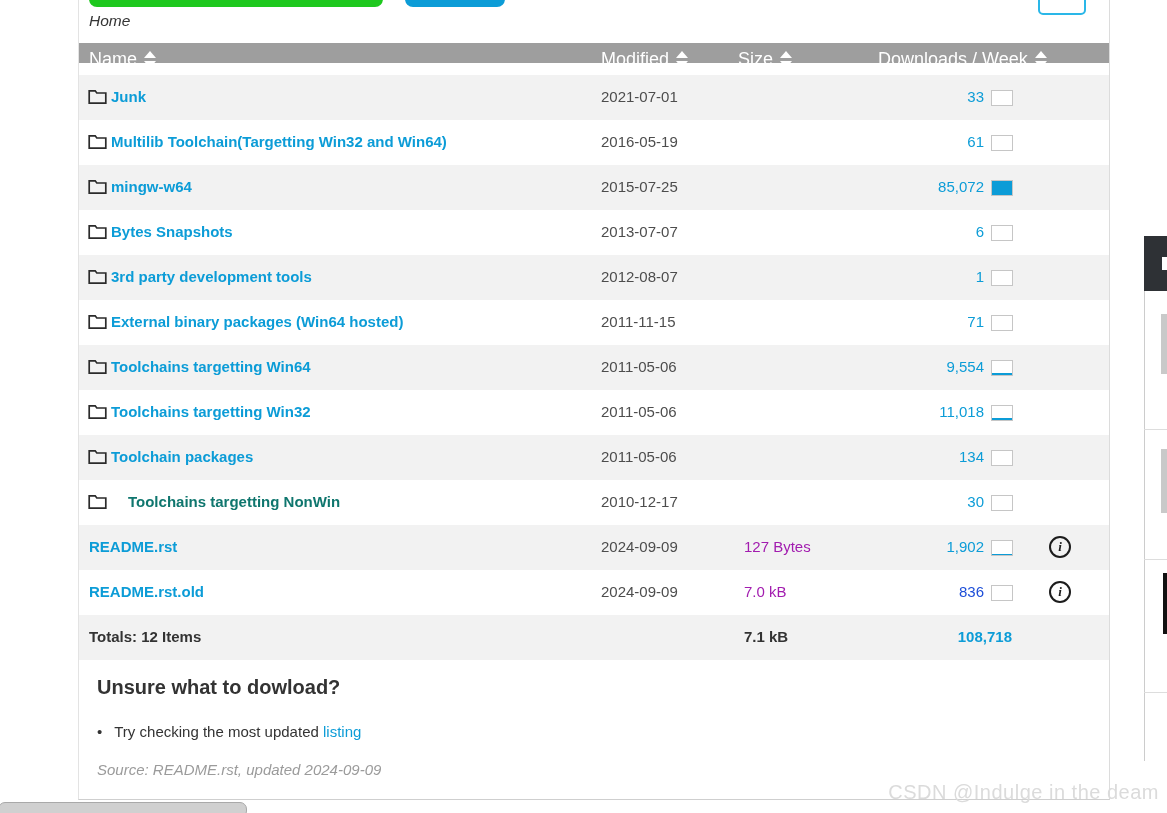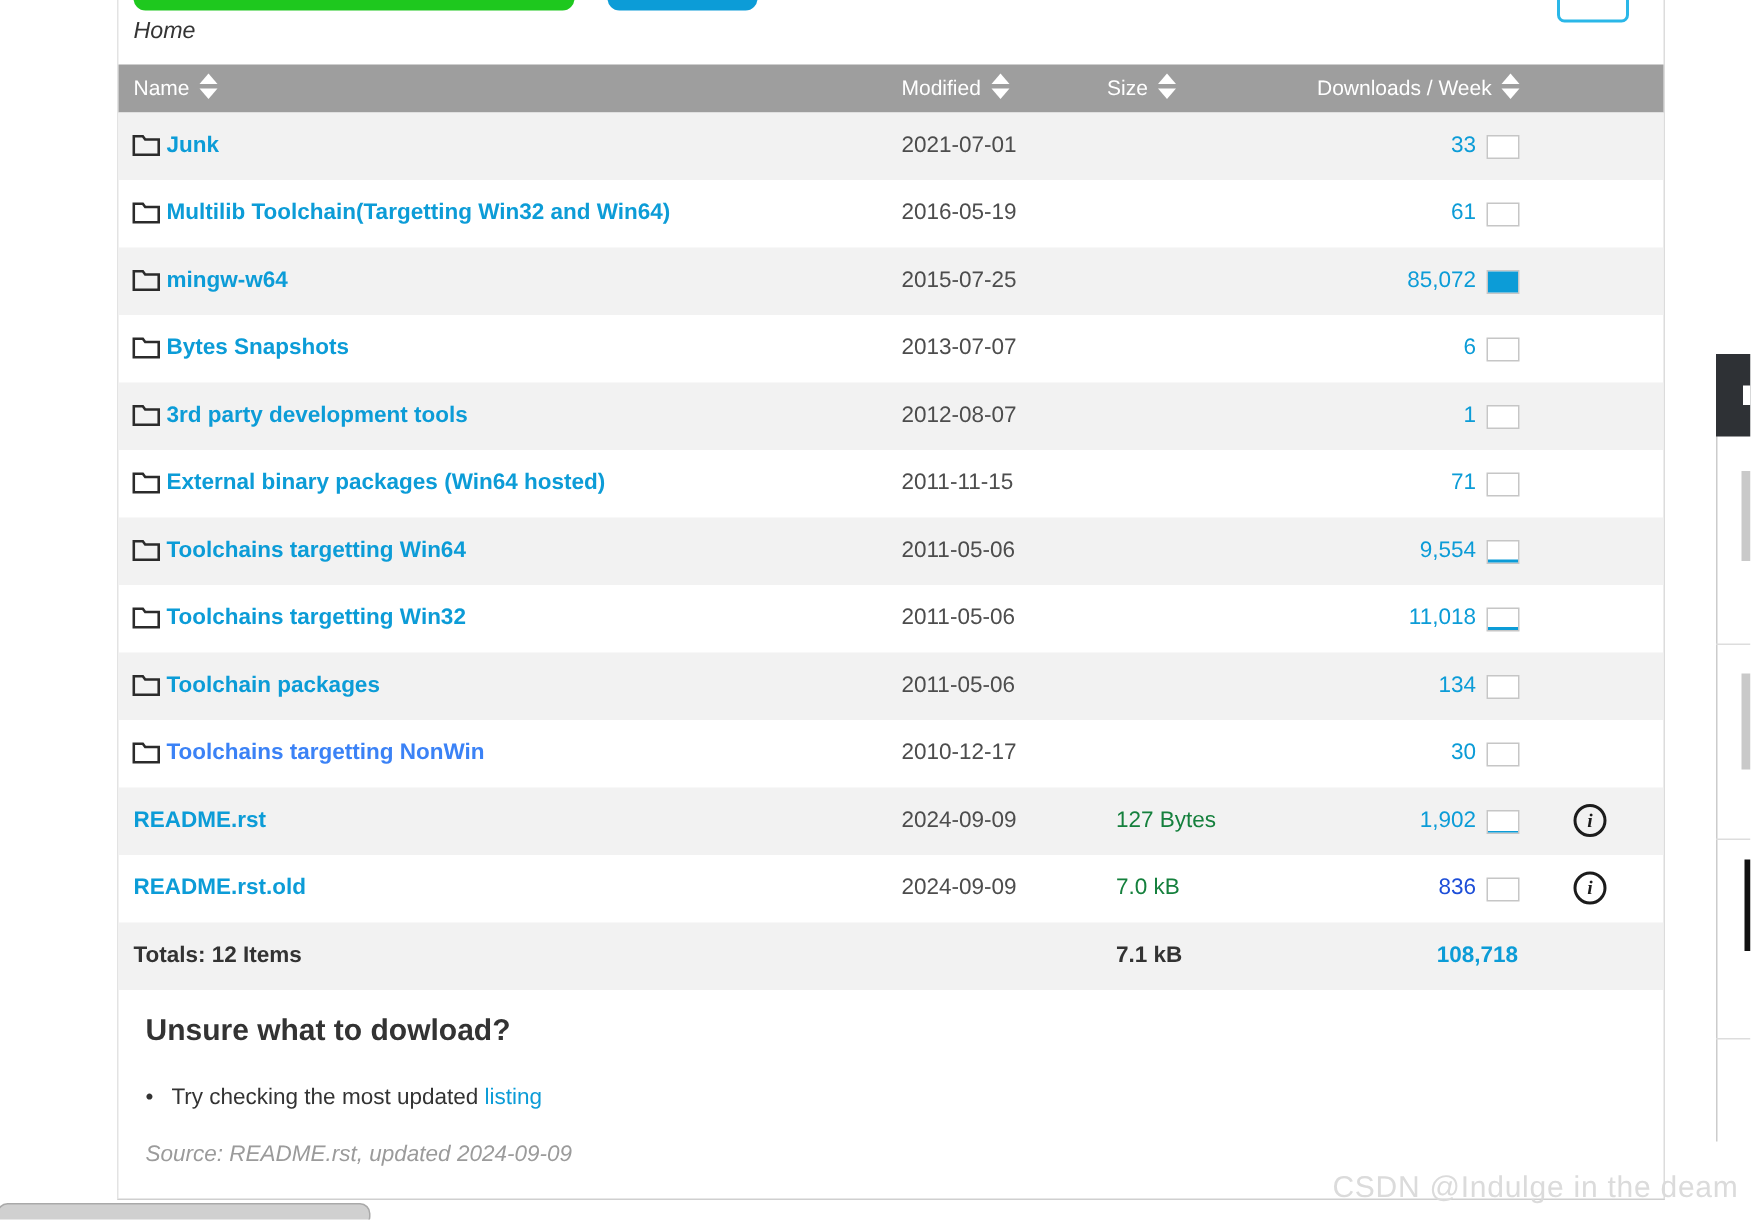--- a/index.html
+++ b/index.html
@@ -14,38 +14,38 @@
     position:absolute;left:78px;top:0;width:1032px;height:800px;
     background:#fff;
     border-left:1px solid #e3e3e3;border-right:1px solid #dcdcdc;border-bottom:1px solid #cfcfcf;
     box-sizing:border-box;
   }
   .btn-green{position:absolute;left:10px;top:-11px;width:294px;height:18px;border-radius:8px;}
   .btn-blue{position:absolute;left:326px;top:-11px;width:100px;height:18px;border-radius:8px;}
   .btn-outline{position:absolute;left:959px;top:-9px;width:44px;height:20px;border-radius:5px;background:#fff;border:2px solid #2ab7e8;}
   .breadcrumb{position:absolute;left:10px;top:12px;font-size:15.5px;color:#343434;font-style:italic;}
   
-  .thead{position:absolute;left:0;top:43px;width:100%;height:32px;color:#fff;font-size:14px;}
+  .thead{position:absolute;left:0;top:43px;width:100%;height:20px;color:#fff;font-size:18px;}
   .thead .hcell{position:absolute;top:6px;white-space:nowrap;cursor:pointer;}
   .h-name{left:10px;}
   .h-modified{left:522px;}
   .h-size{left:659px;}
   .h-downloads{left:799px;}
   .sort{display:inline-block;vertical-align:-3px;margin-left:7px;}
   .sort b{display:block;width:0;height:0;border-left:6px solid transparent;border-right:6px solid transparent;}
   .sort .up{border-bottom:7px solid #fff;margin-bottom:3px;}
   .sort .down{border-top:7px solid #fff;}
   .tbody{position:absolute;left:0;top:75px;width:100%;}
   .row{position:relative;width:100%;height:45px;font-size:15px;}
   .row.stripe{background:#f2f2f2;}
   .ficon{position:absolute;left:9px;top:14px;}
   .name{position:absolute;top:13px;text-decoration:none;font-weight:bold;cursor:pointer;}
   .name.file{font-weight:bold;}
   .mod{position:absolute;left:522px;top:13px;color:#4d4d4d;}
-  .size{position:absolute;left:665px;top:13px;color:#15803d;}
+  .size{position:absolute;left:665px;top:13px;color:#a21caf;}
   .dl{position:absolute;right:125px;top:13px;}
   .gauge{position:absolute;left:912px;top:15px;width:20px;height:14px;border:1px solid #c6c6c6;background:#fff;}
   .gauge .fill{position:absolute;left:0;right:0;bottom:0;}
   .info{position:absolute;left:970px;top:11px;width:18px;height:18px;border:2px solid #1c1c1c;border-radius:50%;
         color:#1c1c1c;text-align:center;line-height:18px;font-family:"Liberation Serif",serif;
         font-style:italic;font-weight:bold;font-size:13px;cursor:pointer;}
   .row.totals{font-weight:bold;color:#333;}
   .row.totals .t-label{position:absolute;left:10px;top:13px;}
   .row.totals .size{color:#333;font-weight:bold;}
   .row.totals .dl{right:97px;font-weight:bold;}
@@ -193,21 +193,21 @@
         <span class="mod">2011-05-06</span>
         <span class="dl" style="color: rgb(12, 156, 215);">134</span>
         <span class="gauge">
           <span class="fill" style="height: 0%; background: rgb(12, 156, 215);"></span>
         </span>
       </div>
       <div class="row">
         <span class="ficon"><svg width="19" height="16" viewBox="0 0 19 16">
             <path d="M1.2 14.2 V1.8 H7.2 l1.6 2.2 H17.8 V14.2 Z" fill="none" stroke="#2b2b2b" stroke-width="1.7"></path>
           </svg></span>
-        <a class="name" style="left: 32px; color: #3b82f6;">Toolchains targetting NonWin</a>
+        <a class="name" style="left: 49px; color: #0f766e;">Toolchains targetting NonWin</a>
         <span class="mod">2010-12-17</span>
         <span class="dl" style="color: rgb(12, 156, 215);">30</span>
         <span class="gauge">
           <span class="fill" style="height: 0%; background: rgb(12, 156, 215);"></span>
         </span>
       </div>
       <div class="row stripe">
         <a class="name file" style="left: 10px; color: rgb(12, 156, 215);">README.rst</a>
         <span class="mod">2024-09-09</span>
         <span class="size">127 Bytes</span>

